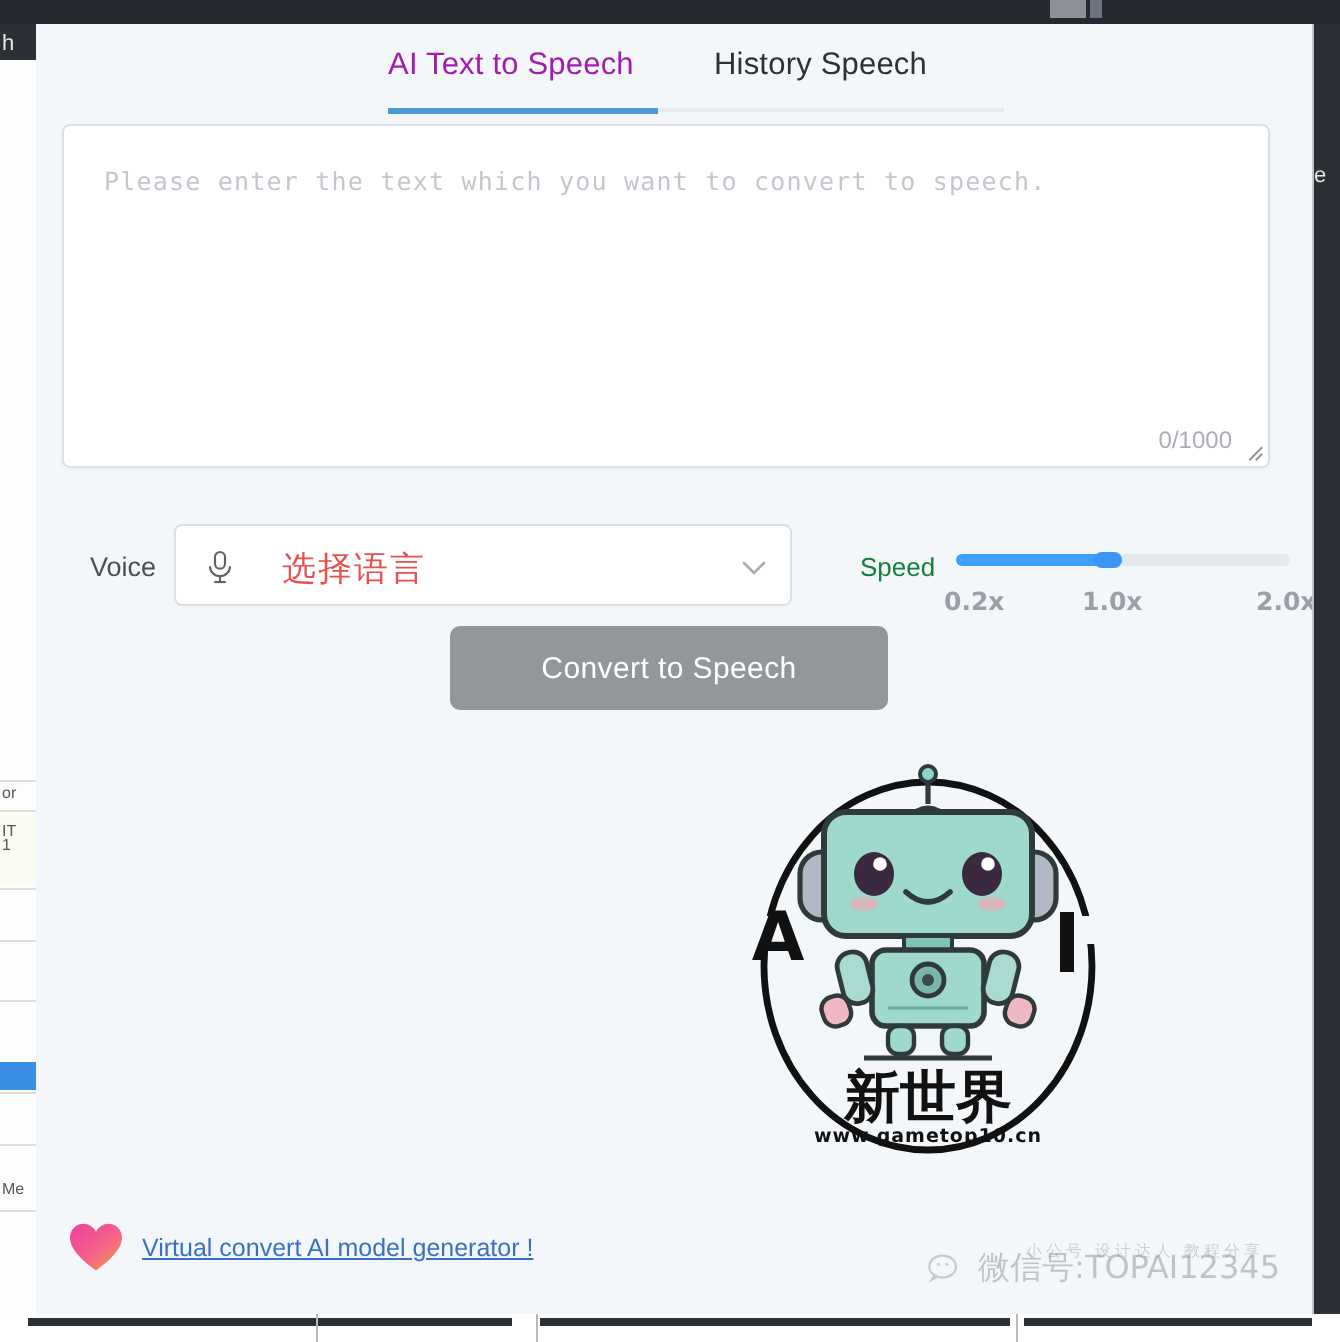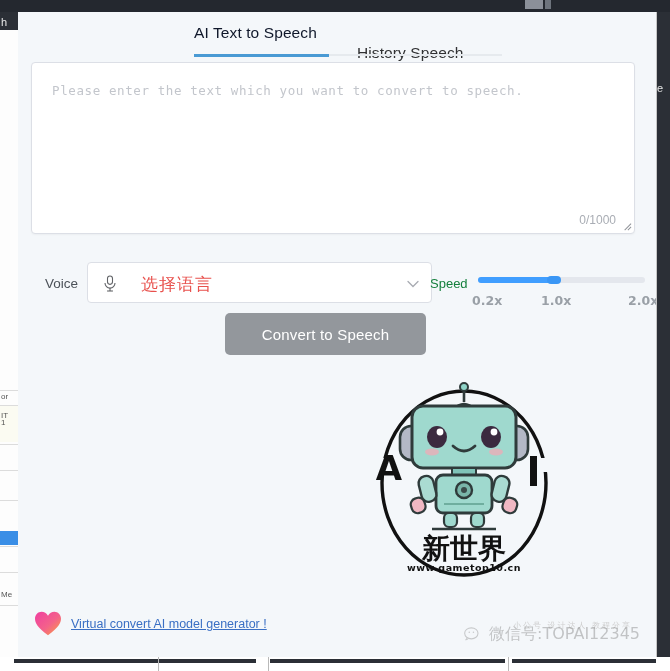--- a/index.html
+++ b/index.html
@@ -131,26 +131,25 @@
   .tab {
     position: absolute;
     top: 12px;
     font-size: 15.5px;
     letter-spacing: 0.1px;
     cursor: pointer;
     white-space: nowrap;
   }
   .tab-active {
     left: 176px;
-    color: #0f172a;
+    color: #a21caf;
   }
   .tab-inactive {
     left: 339px;
     color: #303133;
-    margin-top: 20px;
   }
   .tab-underline-track {
     position: absolute;
     left: 176px;
     top: 42px;
     width: 308px;
     height: 2px;
     background: #e6eaee;
   }
   .tab-underline-active {
@@ -209,21 +208,21 @@
     position: absolute;
     left: 27px;
     top: 264px;
     font-size: 13.5px;
     color: #4b5158;
   }
   .voice-select {
     position: absolute;
     left: 69px;
     top: 250px;
-    width: 345px;
+    width: 309px;
     height: 41px;
     background: #ffffff;
     border: 1px solid #dcdfe6;
     border-radius: 4px;
     box-sizing: border-box;
     cursor: pointer;
   }
   .mic-icon {
     position: absolute;
     left: 12px;
@@ -305,21 +304,21 @@
   }
   .tick-0 { left: 10px; }
   .tick-1 { left: 79px; }
   .tick-2 { left: 166px; }
 
   
   .convert-btn {
     position: absolute;
     left: 207px;
     top: 301px;
-    width: 201px;
+    width: 219px;
     height: 42px;
     background: #93979c;
     border: none;
     border-radius: 5px;
     color: #ffffff;
     font-size: 15px;
     font-family: "Liberation Sans", sans-serif;
     cursor: not-allowed;
     letter-spacing: 0.2px;
   }

